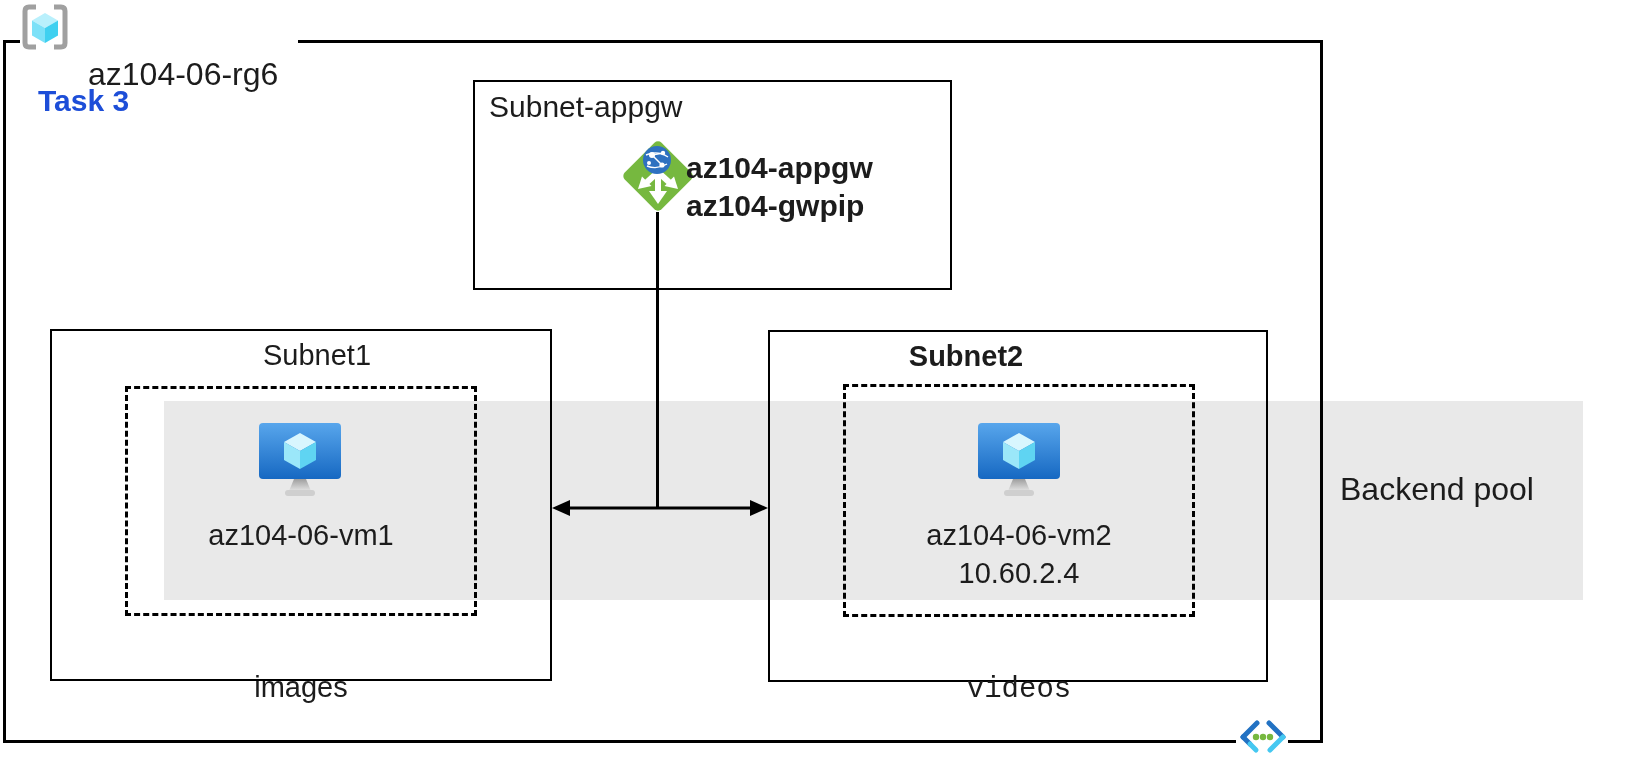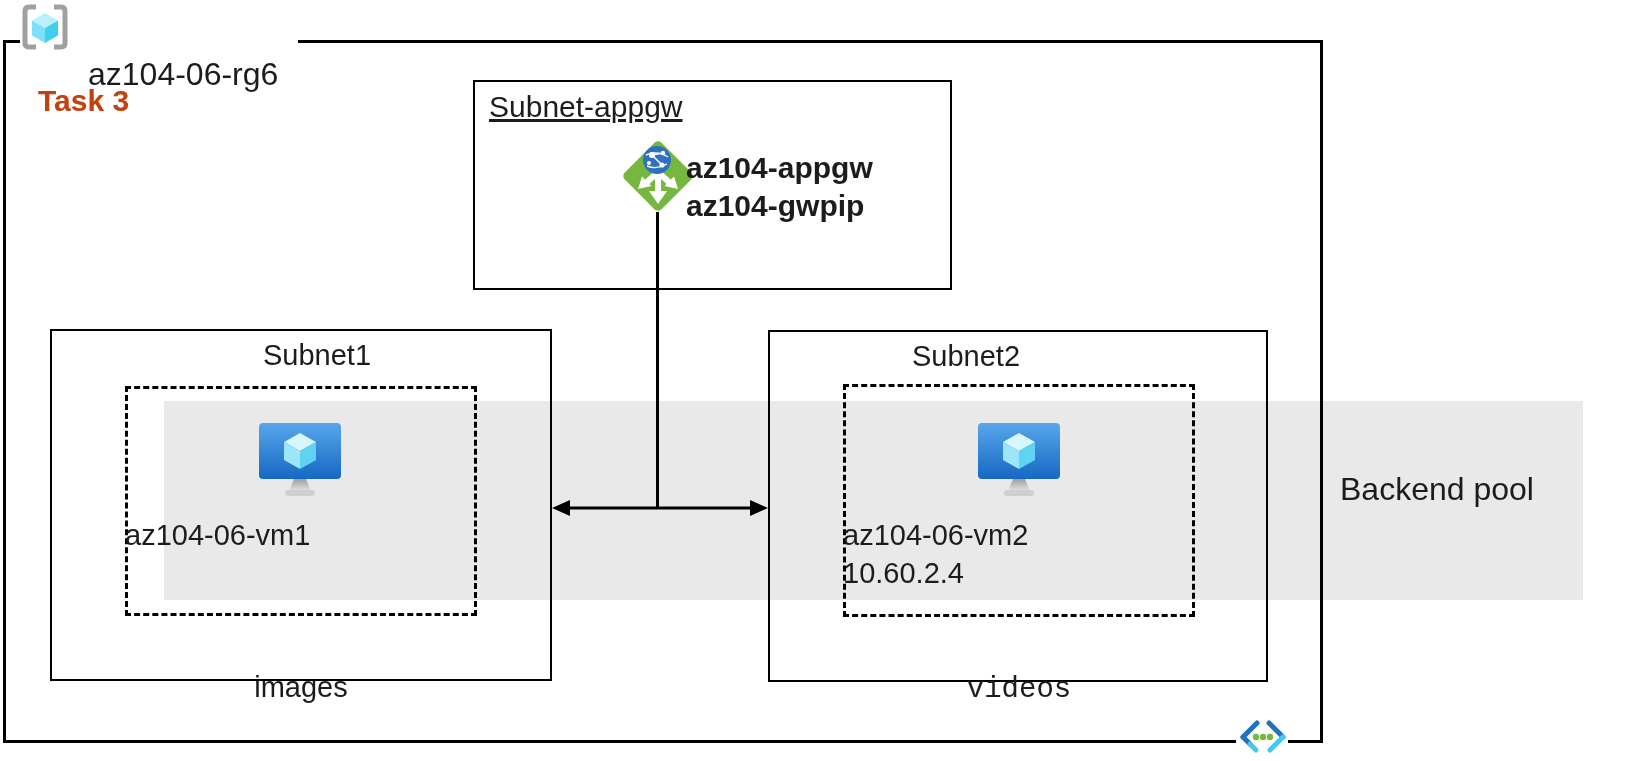--- a/index.html
+++ b/index.html
@@ -9,40 +9,40 @@
   }
   .abs{position:absolute;}
   
   .band{left:164px;top:401px;width:1419px;height:199px;background:#e9e9e9;}
   .backend-label{left:1340px;top:471px;width:240px;font-size:32px;}
   
   .rg-box{left:3px;top:40px;width:1320px;height:703px;border:3px solid #000;box-sizing:border-box;}
   .rg-mask{left:20px;top:35px;width:278px;height:13px;background:#fff;}
   .rg-icon{left:20px;top:4px;}
   .rg-title{left:88px;top:16px;font-size:32px;margin-top:40px;}
-  .task{left:38px;top:84px;font-size:30px;font-weight:bold;color:#c2410c;}
+  .task{left:38px;top:84px;font-size:30px;font-weight:bold;color:#1d4ed8;}
   
   .appgw-box{left:473px;top:80px;width:479px;height:210px;border:2px solid #000;box-sizing:border-box;}
-  .appgw-title{left:489px;top:90px;font-size:30px;text-decoration:underline;}
+  .appgw-title{left:489px;top:90px;font-size:30px;}
   .appgw-icon{left:618px;top:136px;}
   .appgw-labels{left:686px;top:149px;font-size:30px;line-height:38px;font-weight:bold;}
   
   .vline{left:656px;top:212px;width:3px;height:296px;background:#000;}
   .harrow{left:551px;top:494px;}
   
   .sn1-box{left:50px;top:329px;width:502px;height:352px;border:2px solid #000;box-sizing:border-box;}
   .sn2-box{left:768px;top:330px;width:500px;height:352px;border:2px solid #000;box-sizing:border-box;}
   .sn-title{font-size:29px;text-align:center;}
   .sn1-title{left:50px;top:339px;width:534px;}
-  .sn2-title{left:768px;top:340px;width:396px;}
+  .sn2-title{left:768px;top:340px;width:396px;font-weight:bold;}
   .dash1{left:125px;top:386px;width:352px;height:230px;border:3px dashed #000;box-sizing:border-box;}
   .dash2{left:843px;top:384px;width:352px;height:233px;border:3px dashed #000;box-sizing:border-box;}
   .vm1-icon{left:258px;top:421px;}
   .vm2-icon{left:977px;top:421px;}
-  .vm-text{font-size:29px;}
+  .vm-text{font-size:29px;text-align:center;}
   .vm1-name{left:125px;top:519px;width:352px;}
   .vm1-ip{left:125px;top:557px;width:352px;}
   .vm2-name{left:843px;top:519px;width:352px;}
   .vm2-ip{left:843px;top:557px;width:352px;}
   .grp-label{font-size:29px;text-align:center;margin-top:40px;}
   .images-label{left:125px;top:631px;width:352px;}
   .videos-label{left:843px;top:633px;width:352px;font-family:Liberation Mono, monospace;}
   
   .vnet-mask{left:1236px;top:736px;width:52px;height:10px;background:#fff;}
   .vnet-icon{left:1237px;top:720px;}

